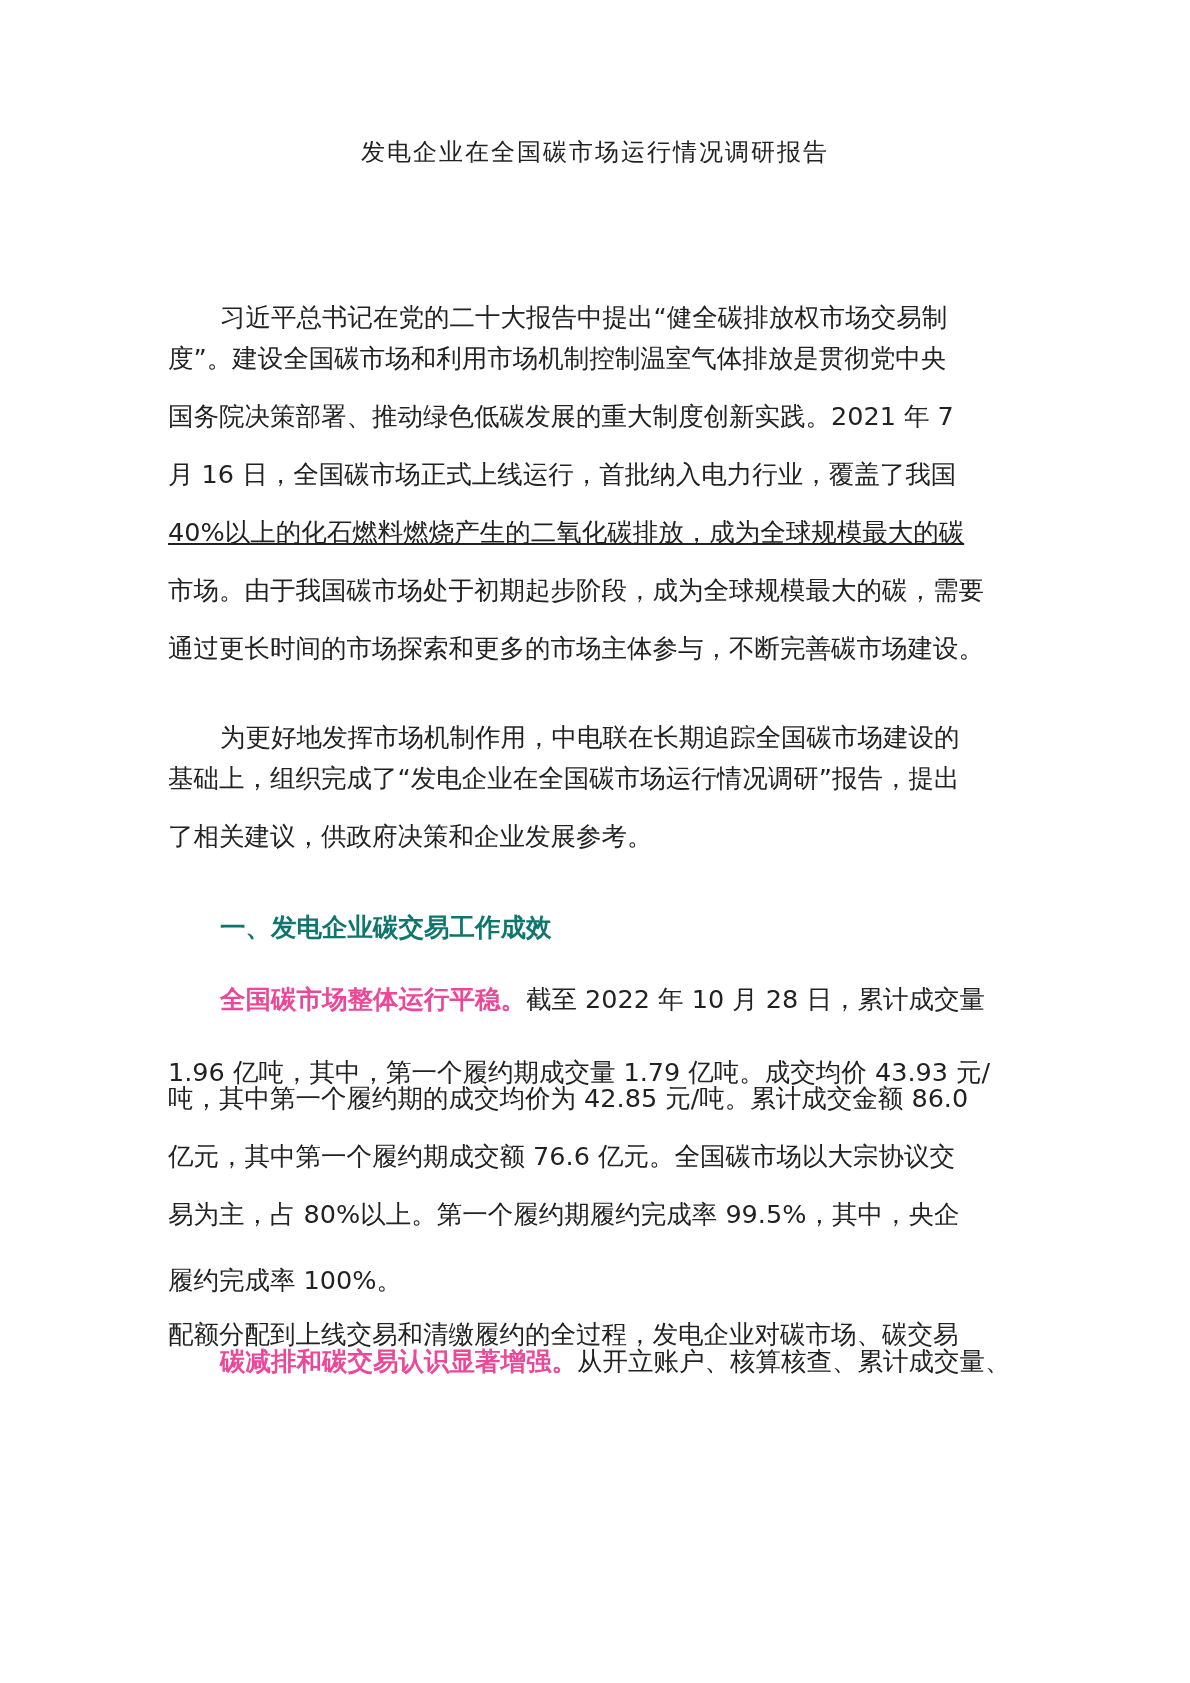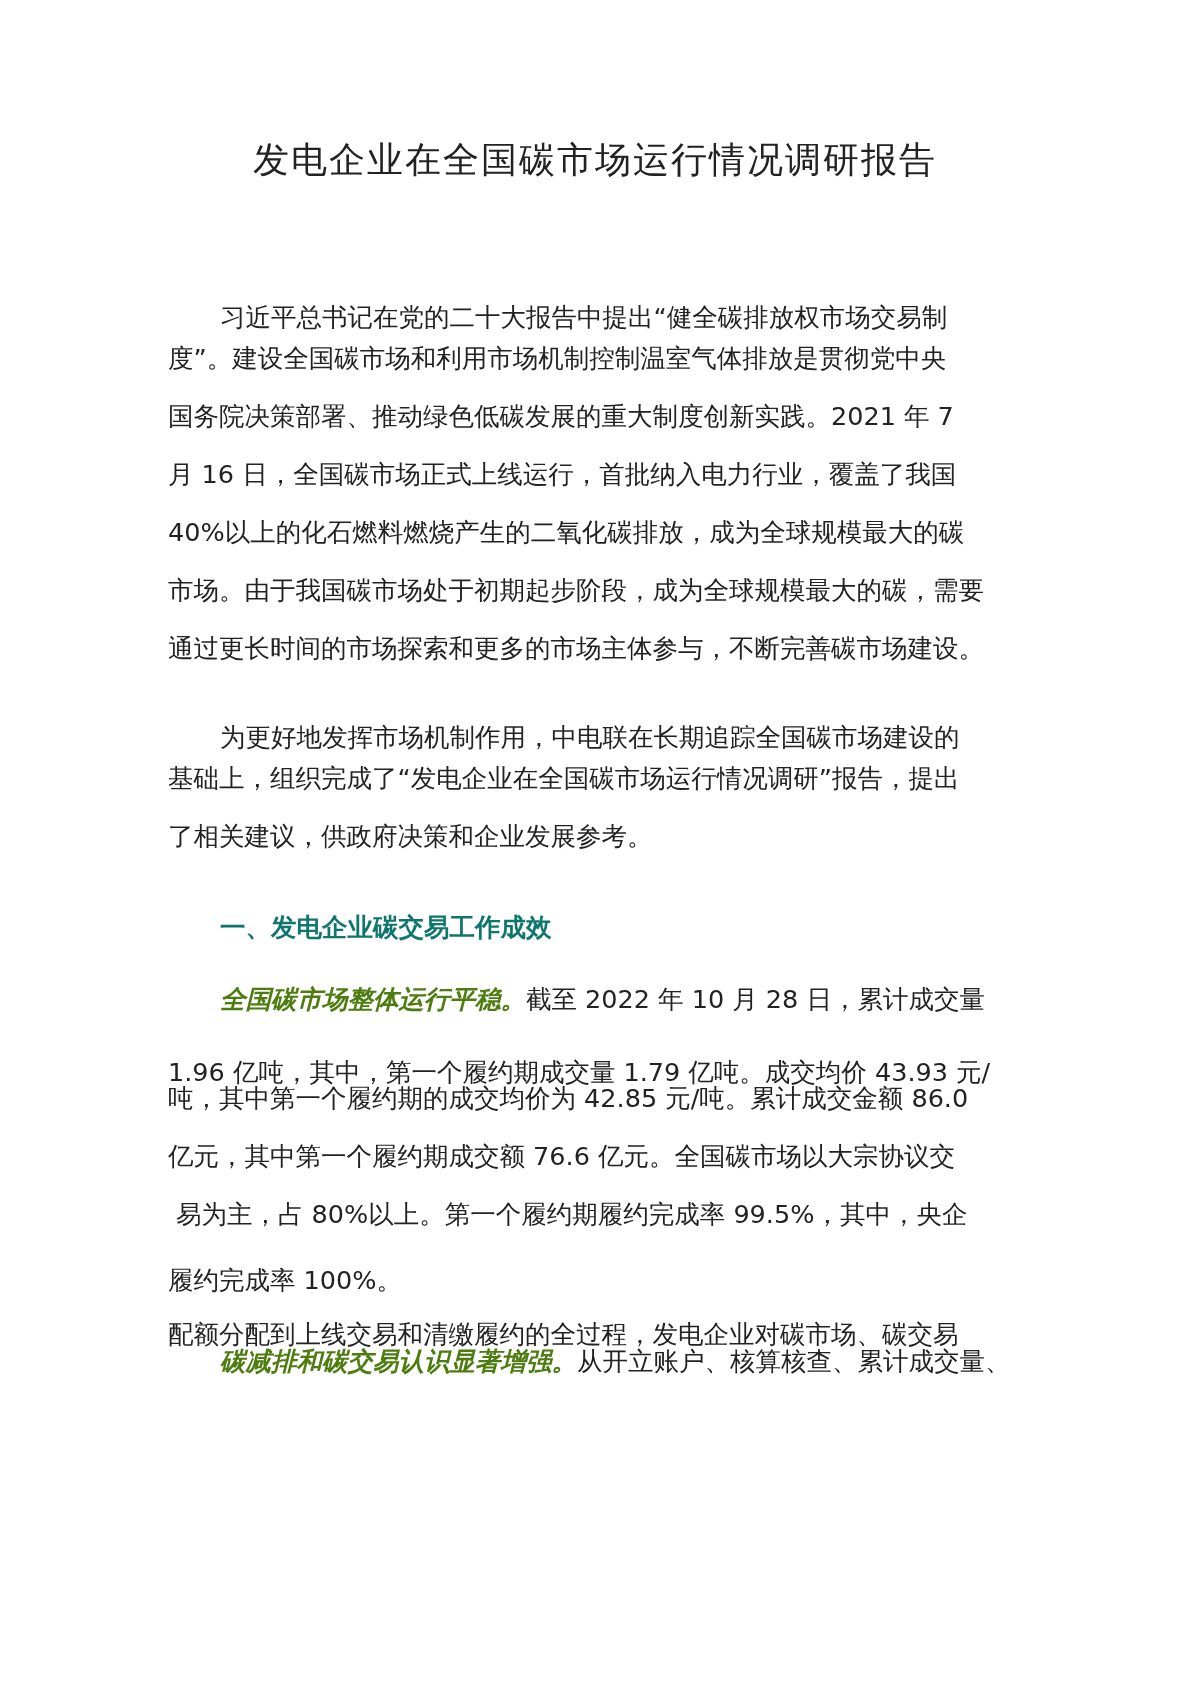--- a/index.html
+++ b/index.html
@@ -14,21 +14,21 @@
       overflow: hidden;
       color: #1a1a1a;
       font-family: "DejaVu Sans", "Liberation Sans", sans-serif;
     }
     .page-title {
       position: absolute;
       left: 0;
       width: 1190px;
       top: 136px;
       text-align: center;
-      font-size: 36px;
+      font-size: 24px;
       letter-spacing: 2px;
       color: #222;
       margin: 0;
       font-weight: normal;
     }
     .body-text {
       position: absolute;
       left: 168px;
       width: 776px;
     }
@@ -47,52 +47,51 @@
     .line.last {
       text-align-last: left;
     }
     .line.indent {
       padding-left: 52px;
       width: 724px;
       margin-top: 17px;
     }
     .bold {
       font-weight: bold;
-      color: #4d7c0f;
-      font-style: italic;
+      color: #ec4899;
     }
     .heading {
       font-weight: bold;
       color: #0f766e;
     }
   </style>
 </head>
 <body>
 
 <h1 class="page-title">发电企业在全国碳市场运行情况调研报告</h1>
 
 <div class="body-text" style="top:0;">
 
   <div class="line indent" style="top:280px;">习近平总书记在党的二十大报告中提出“健全碳排放权市场交易制</div>
   <div class="line" style="top:338px;">度”。建设全国碳市场和利用市场机制控制温室气体排放是贯彻党中央</div>
   <div class="line" style="top:396px;">国务院决策部署、推动绿色低碳发展的重大制度创新实践。2021 年 7</div>
   <div class="line" style="top:454px;">月 16 日，全国碳市场正式上线运行，首批纳入电力行业，覆盖了我国</div>
-  <div class="line" style="top:512px;">40%以上的化石燃料燃烧产生的二氧化碳排放，成为全球规模最大的碳</div>
+  <div class="line" style="top:512px;text-decoration:underline;">40%以上的化石燃料燃烧产生的二氧化碳排放，成为全球规模最大的碳</div>
   <div class="line" style="top:570px;">市场。由于我国碳市场处于初期起步阶段，成为全球规模最大的碳，需要</div>
   <div class="line" style="top:628px;">通过更长时间的市场探索和更多的市场主体参与，不断完善碳市场建设。</div>
 
   <div class="line indent" style="top:700px;">为更好地发挥市场机制作用，中电联在长期追踪全国碳市场建设的</div>
   <div class="line" style="top:758px;">基础上，组织完成了“发电企业在全国碳市场运行情况调研”报告，提出</div>
   <div class="line last" style="top:816px;">了相关建议，供政府决策和企业发展参考。</div>
 
   <div class="line indent last heading" style="top:890px;">一、发电企业碳交易工作成效</div>
 
   <div class="line indent" style="top:962px;"><span class="bold">全国碳市场整体运行平稳。</span><span>截至 2022 年 10 月 28 日，累计成交量</span></div>
   <div class="line" style="top:1020px;margin-top:32px;">1.96 亿吨，其中，第一个履约期成交量 1.79 亿吨。成交均价 43.93 元/</div>
   <div class="line" style="top:1078px;">吨，其中第一个履约期的成交均价为 42.85 元/吨。累计成交金额 86.0</div>
   <div class="line" style="top:1136px;">亿元，其中第一个履约期成交额 76.6 亿元。全国碳市场以大宗协议交</div>
-  <div class="line" style="top:1194px;margin-left:8px;">易为主，占 80%以上。第一个履约期履约完成率 99.5%，其中，央企</div>
+  <div class="line" style="top:1194px;">易为主，占 80%以上。第一个履约期履约完成率 99.5%，其中，央企</div>
   <div class="line last" style="top:1260px;">履约完成率 100%。</div>
 
   <div class="line indent" style="top:1324px;"><span class="bold">碳减排和碳交易认识显著增强。</span><span>从开立账户、核算核查、累计成交量、</span></div>
   <div class="line" style="top:1314px;">配额分配到上线交易和清缴履约的全过程，发电企业对碳市场、碳交易</div>
 
 </div>
 
 </body></html>

